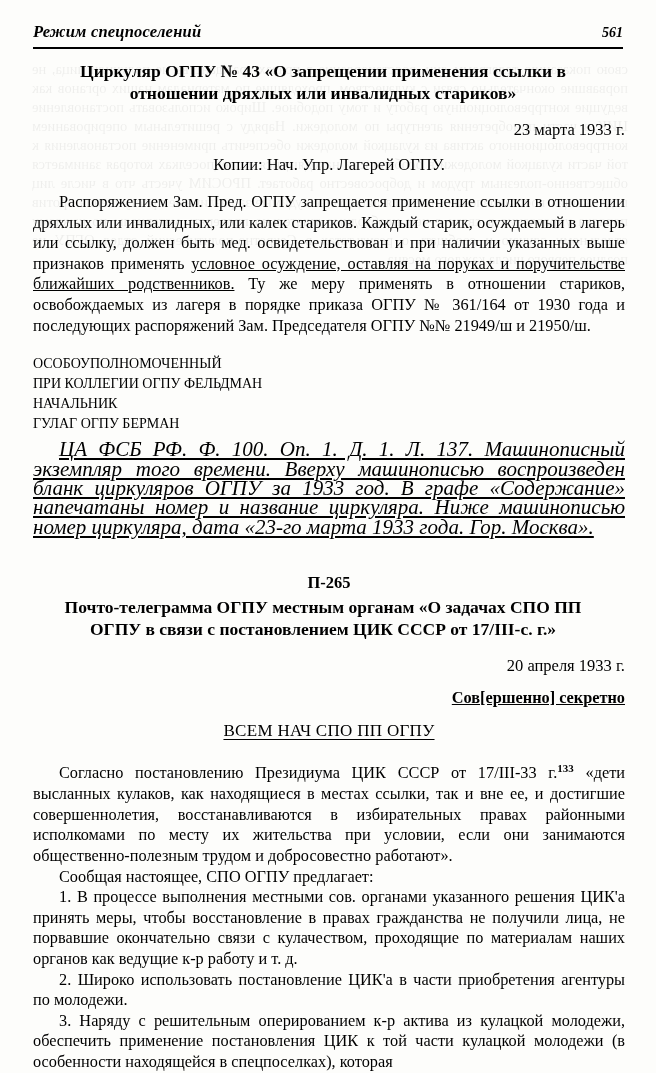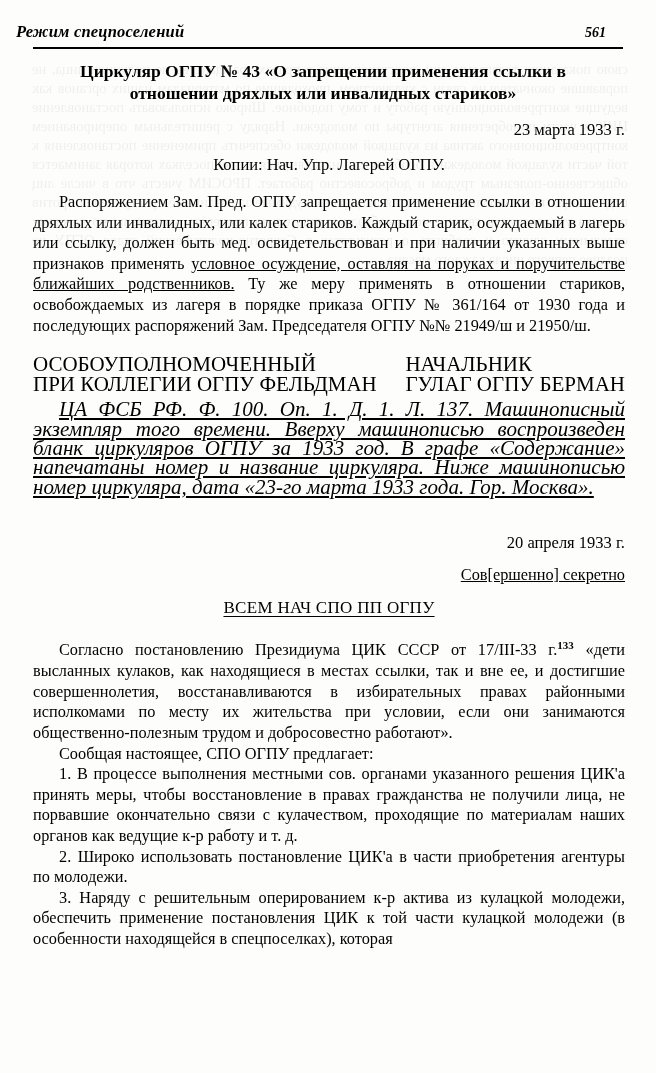--- a/index.html
+++ b/index.html
@@ -40,21 +40,21 @@
     filter: blur(0.4px);
     z-index: 0;
   }
   .content {
     position: relative;
     z-index: 2;
     padding: 0;
   }
   .header {
     position: absolute;
-    left: 16px;
+    left: 33px;
     top: 22px;
     width: 590px;
     display: flex;
     align-items: baseline;
     justify-content: space-between;
   }
   .header .running-title {
     font-style: italic;
     font-weight: bold;
     font-size: 16.5px;
@@ -112,42 +112,43 @@
     margin: 0;
     text-indent: 26px;
     hyphens: auto;
   }
   p.first-para { margin-top: 17px; }
   .underline { text-decoration: underline; }
   .sig-block {
     display: flex;
     justify-content: space-between;
     margin-top: 18px;
-    font-size: 21px;
+    font-size: 14px;
     line-height: 20px;
+    flex-direction: column;
   }
   .sig-left, .sig-right {
     white-space: pre-line;
   }
   .archive-note {
     margin-top: 6px;
     font-style: italic;
     font-size: 21px;
     line-height: 19.4px;
     text-align: justify;
     text-indent: 26px;
     text-decoration: underline;
   }
   .second-doc { margin-top: 36px; }
   .secret-stamp {
     text-align: right;
     margin-top: 12px;
     font-size: 16.3px;
   }
-  .secret-stamp span { text-decoration: underline; }
+  .secret-stamp span { text-decoration: underline; font-weight: bold; }
   .to-all {
     text-align: center;
     font-size: 17px;
     font-weight: normal;
     margin-top: 13px;
     letter-spacing: 0.3px;
   }
   .to-all span {
     text-decoration: underline;
     text-underline-offset: 3px;
@@ -189,20 +190,22 @@
           <div class="sig-left">ОСОБОУПОЛНОМОЧЕННЫЙ
 ПРИ КОЛЛЕГИИ ОГПУ ФЕЛЬДМАН</div>
           <div class="sig-right">НАЧАЛЬНИК
 ГУЛАГ ОГПУ БЕРМАН</div>
         </div>
 
         <div class="archive-note">ЦА ФСБ РФ. Ф. 100. Оп. 1. Д. 1. Л. 137. Машинописный экземпляр того времени. Вверху машинописью воспроизведен бланк циркуляров ОГПУ за 1933 год. В графе «Содержание» напечатаны номер и название циркуляра. Ниже машинописью номер циркуляра, дата «23-го марта 1933 года. Гор. Москва».</div>
       </div>
 
       <div class="second-doc">
+        <div class="doc-num">П-265</div>
+        <div class="doc-title">Почто-телеграмма ОГПУ местным органам «О задачах СПО ПП ОГПУ в связи с постановлением ЦИК СССР от 17/III-с. г.»</div>
         <div class="date-right">20 апреля 1933 г.</div>
 
         <div class="secret-stamp"><span>Сов[ершенно] секретно</span></div>
 
         <div class="to-all"><span>ВСЕМ НАЧ СПО ПП ОГПУ</span></div>
 
         <p class="para first-para"><span>Согласно постановлению Президиума ЦИК СССР от 17/III-33 г.</span><sup class="fn">133</sup><span> «дети высланных кулаков, как находящиеся в местах ссылки, так и вне ее, и достигшие совершеннолетия, восстанавливаются в избирательных правах районными исполкомами по месту их жительства при условии, если они занимаются общественно-полезным трудом и добросовестно работают».</span></p>
 
         <p class="para">Сообщая настоящее, СПО ОГПУ предлагает:</p>
         <p class="para">1. В процессе выполнения местными сов. органами указанного решения ЦИК'а принять меры, чтобы восстановление в правах гражданства не получили лица, не порвавшие окончательно связи с кулачеством, проходящие по материалам наших органов как ведущие к-р работу и т. д.</p>

